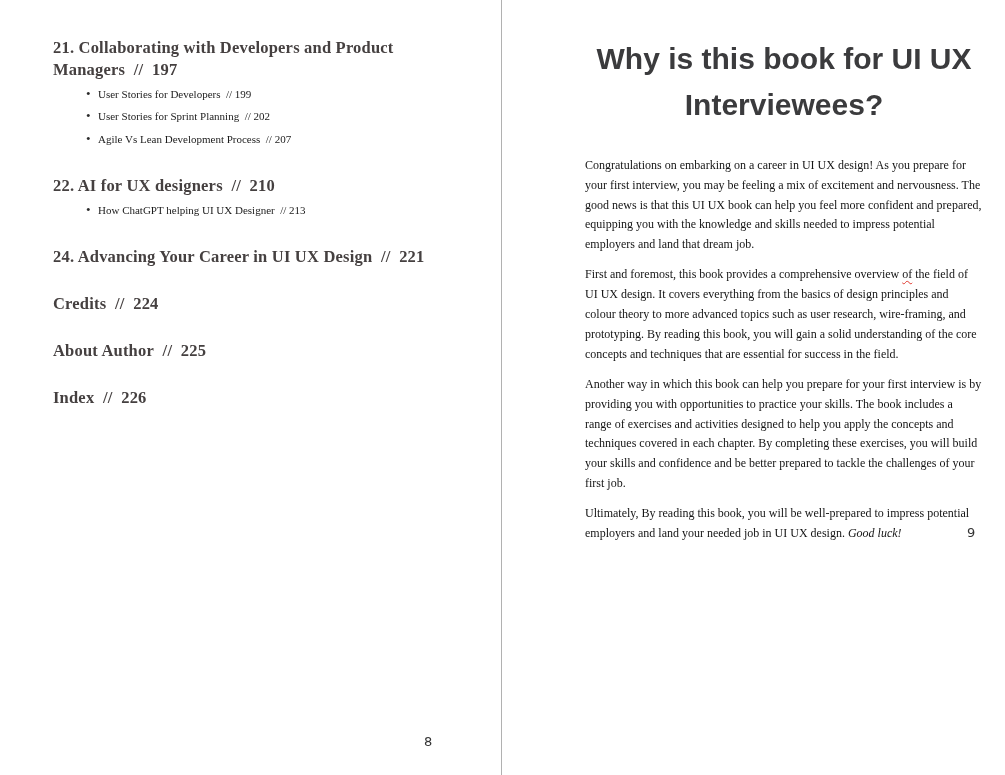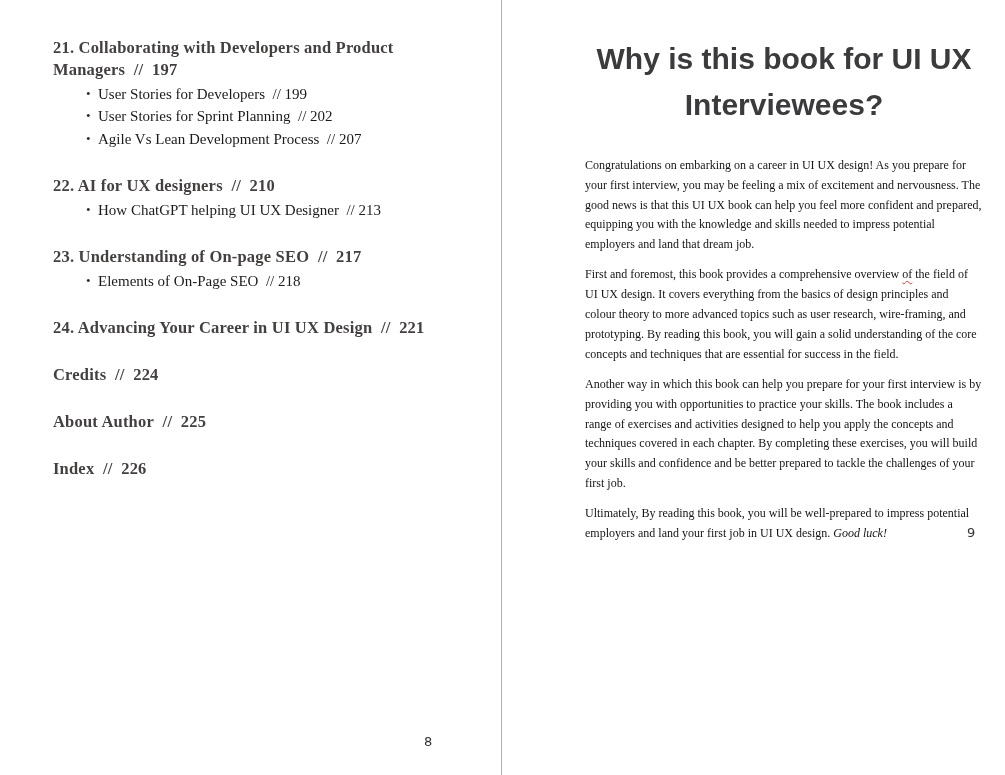--- a/index.html
+++ b/index.html
@@ -40,21 +40,21 @@
     letter-spacing: 0.2px;
   }
   ul.toc-items {
     list-style: none;
     margin: 2px 0 0 0;
     padding: 0;
   }
   .toc-items li {
     position: relative;
     padding-left: 45px;
-    font-size: 15px;
+    font-size: 11px;
     line-height: 22.3px;
     color: #1b1b1b;
   }
   .toc-items li::before {
     content: "\2022";
     position: absolute;
     left: 33px; top: 0;
     font-size: 13px;
     line-height: 22.3px;
     color: #2a2a2a;
@@ -115,26 +115,20 @@
             <li>Agile Vs Lean Development Process&nbsp;&nbsp;//&nbsp;207</li>
           </ul>
         </div>
         <div class="toc-section">
           <div class="toc-heading">22. AI for UX designers&nbsp;&nbsp;//&nbsp;&nbsp;210</div>
           <ul class="toc-items">
             <li>How ChatGPT helping UI UX Designer&nbsp;&nbsp;//&nbsp;213</li>
           </ul>
         </div>
         <div class="toc-section">
-          <div class="toc-heading">23. Understanding of On-page SEO&nbsp;&nbsp;//&nbsp;&nbsp;217</div>
-          <ul class="toc-items">
-            <li>Elements of On-Page SEO&nbsp;&nbsp;//&nbsp;218</li>
-          </ul>
-        </div>
-        <div class="toc-section">
           <div class="toc-heading">24. Advancing Your Career in UI UX Design&nbsp;&nbsp;//&nbsp;&nbsp;221</div>
         </div>
         <div class="toc-section">
           <div class="toc-heading">Credits&nbsp;&nbsp;//&nbsp;&nbsp;224</div>
         </div>
         <div class="toc-section">
           <div class="toc-heading">About Author&nbsp;&nbsp;//&nbsp;&nbsp;225</div>
         </div>
         <div class="toc-section">
           <div class="toc-heading">Index&nbsp;&nbsp;//&nbsp;&nbsp;226</div>
@@ -144,18 +138,18 @@
   </div>
 
   <div class="divider"></div>
 
   <div class="page-right">
     <div class="heading">Why is this book for UI UX Interviewees?</div>
     <div class="body-text">
         <p><span>Congratulations on embarking on a career in UI UX design! As you prepare for your first interview, you may be feeling a mix of excitement and nervousness. The good news is that this UI UX book can help you feel more confident and prepared, equipping you with the knowledge and skills needed to impress potential employers and land that dream job.</span></p>
         <p><span>First and foremost, this book provides a comprehensive overview </span><span class="misspelled">of</span><span> the field of UI UX design. It covers everything from the basics of design principles and colour theory to more advanced topics such as user research, wire-framing, and prototyping. By reading this book, you will gain a solid understanding of the core concepts and techniques that are essential for success in the field.</span></p>
         <p><span>Another way in which this book can help you prepare for your first interview is by providing you with opportunities to practice your skills. The book includes a range of exercises and activities designed to help you apply the concepts and techniques covered in each chapter. By completing these exercises, you will build your skills and confidence and be better prepared to tackle the challenges of your first job.</span></p>
-        <p><span>Ultimately, By reading this book, you will be well-prepared to impress potential employers and land your first job in UI UX design. </span><span class="italic">Good luck!</span></p>
+        <p><span>Ultimately, By reading this book, you will be well-prepared to impress potential employers and land your needed job in UI UX design. </span><span class="italic">Good luck!</span></p>
       </div>
     <div class="pagenum pagenum-right">9</div>
   </div>
 
 </div>
 
 </body></html>

